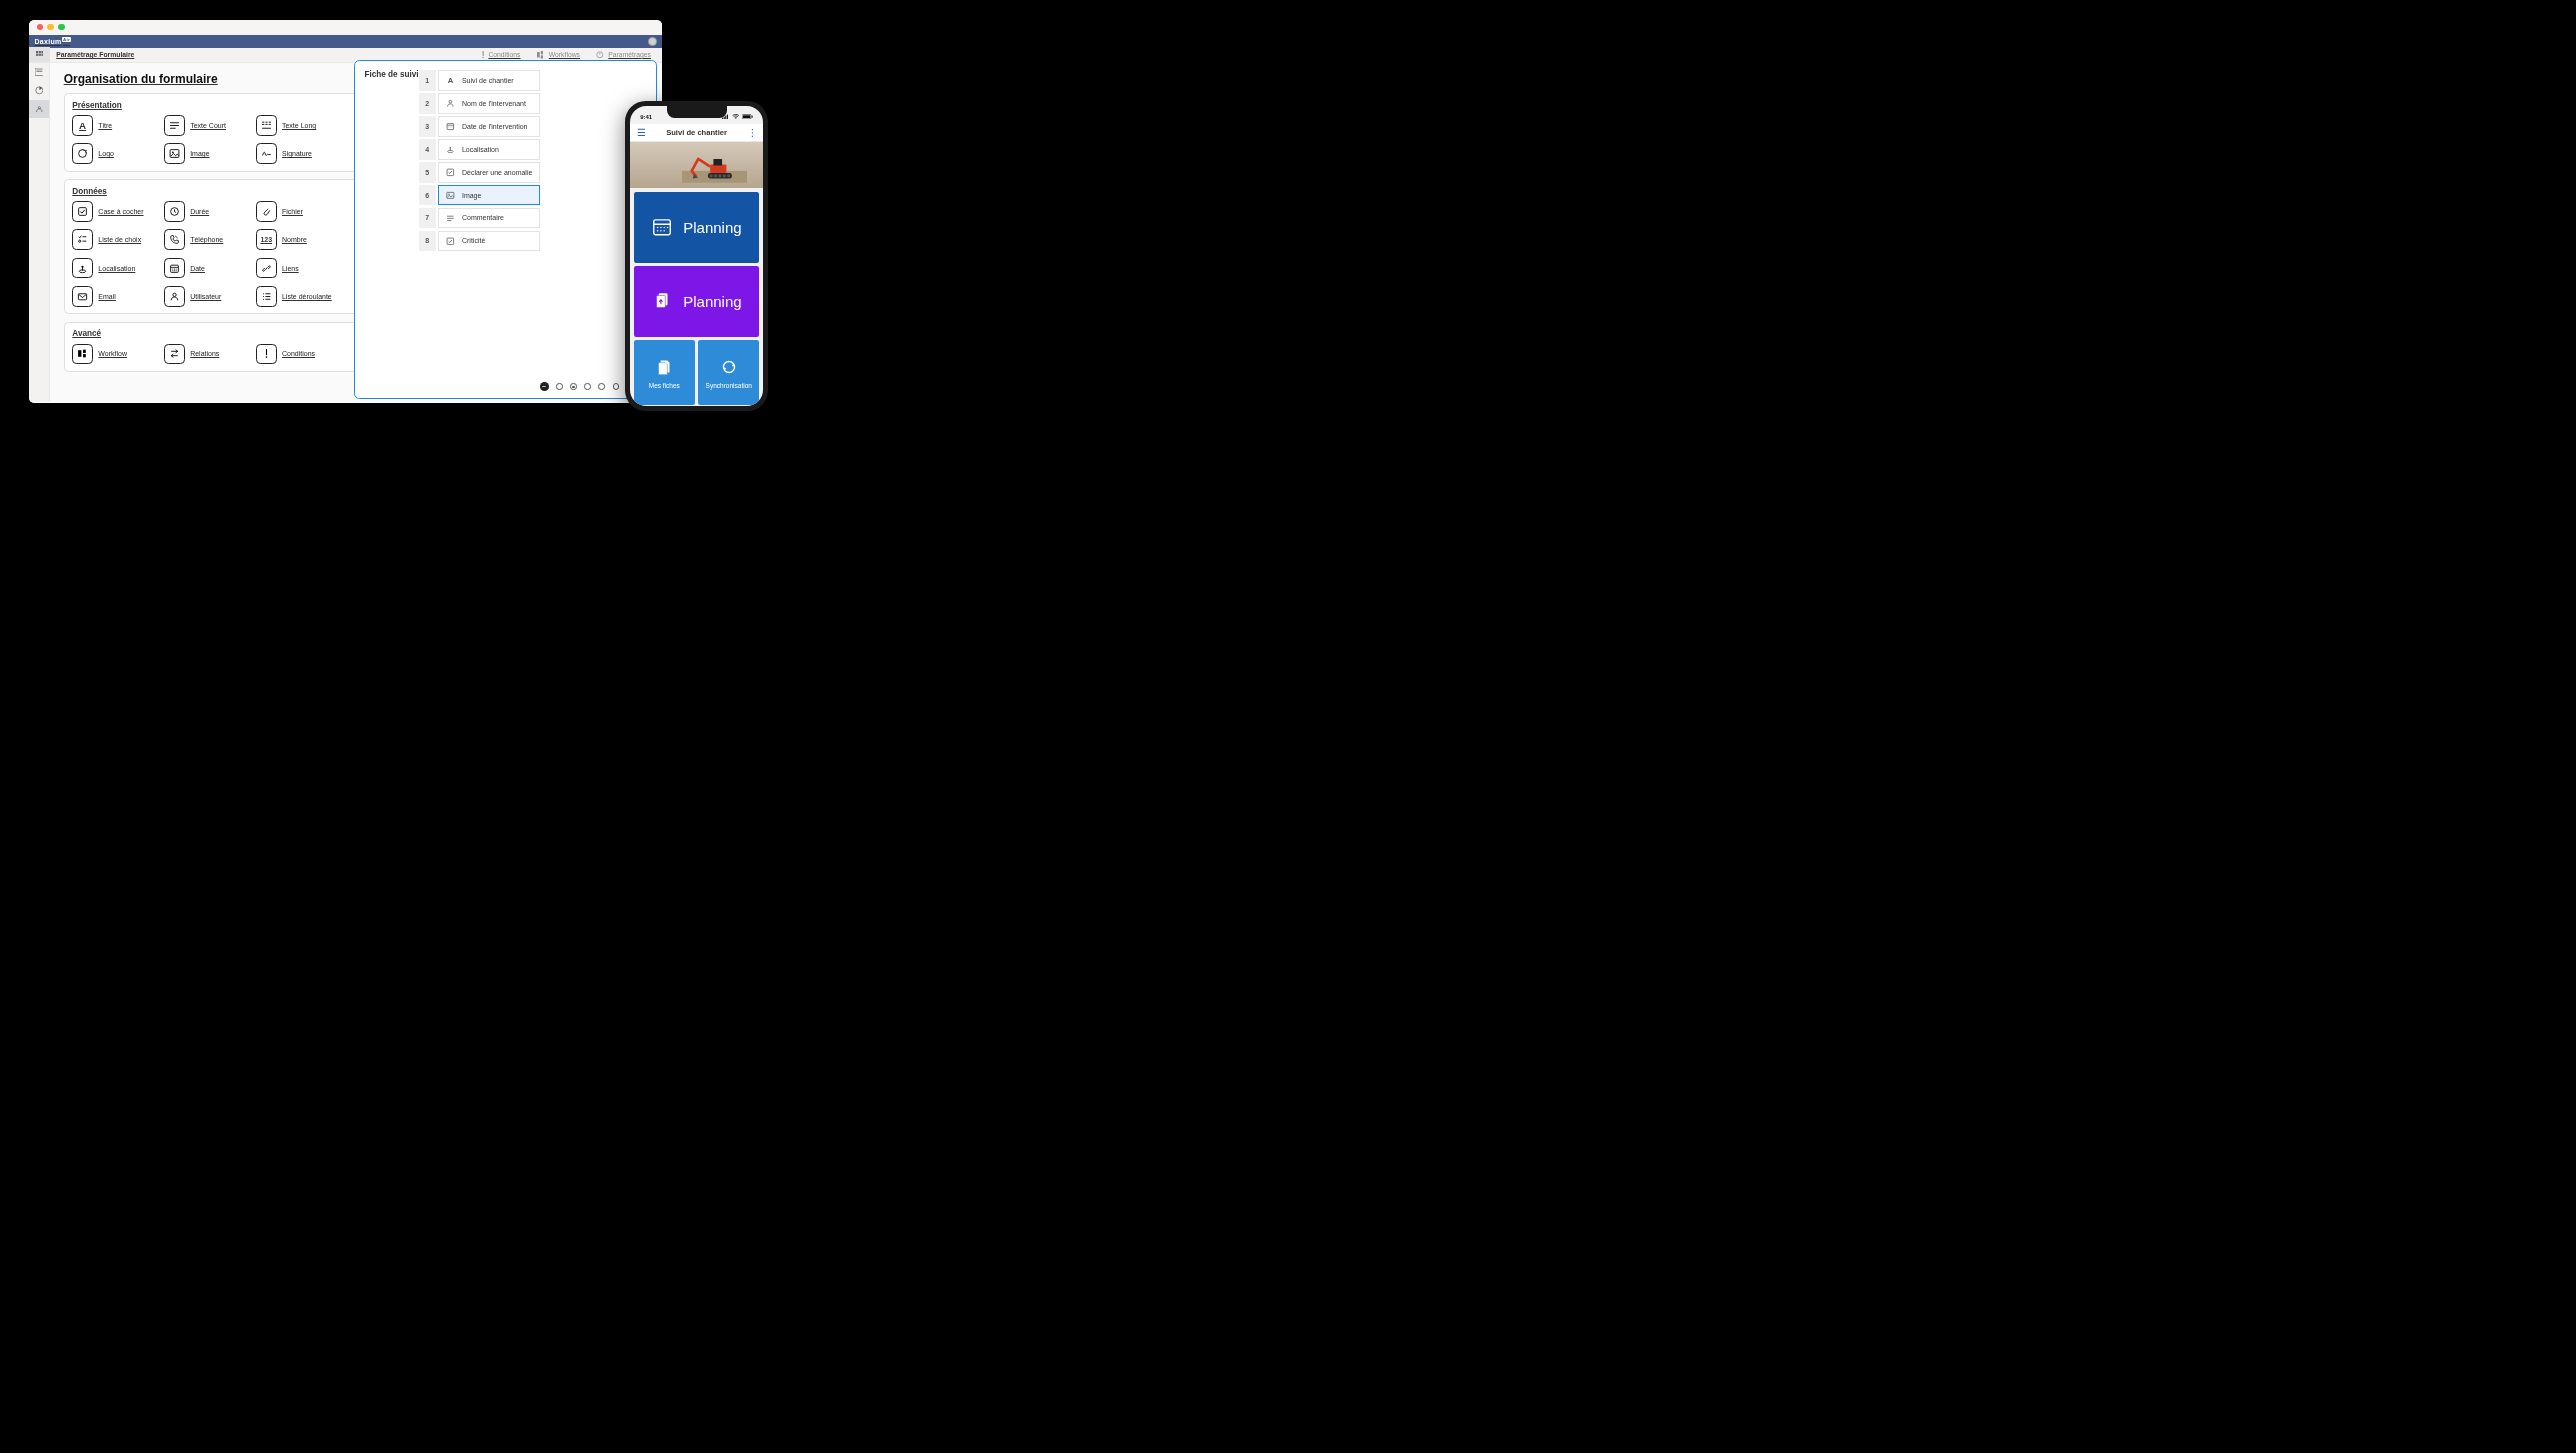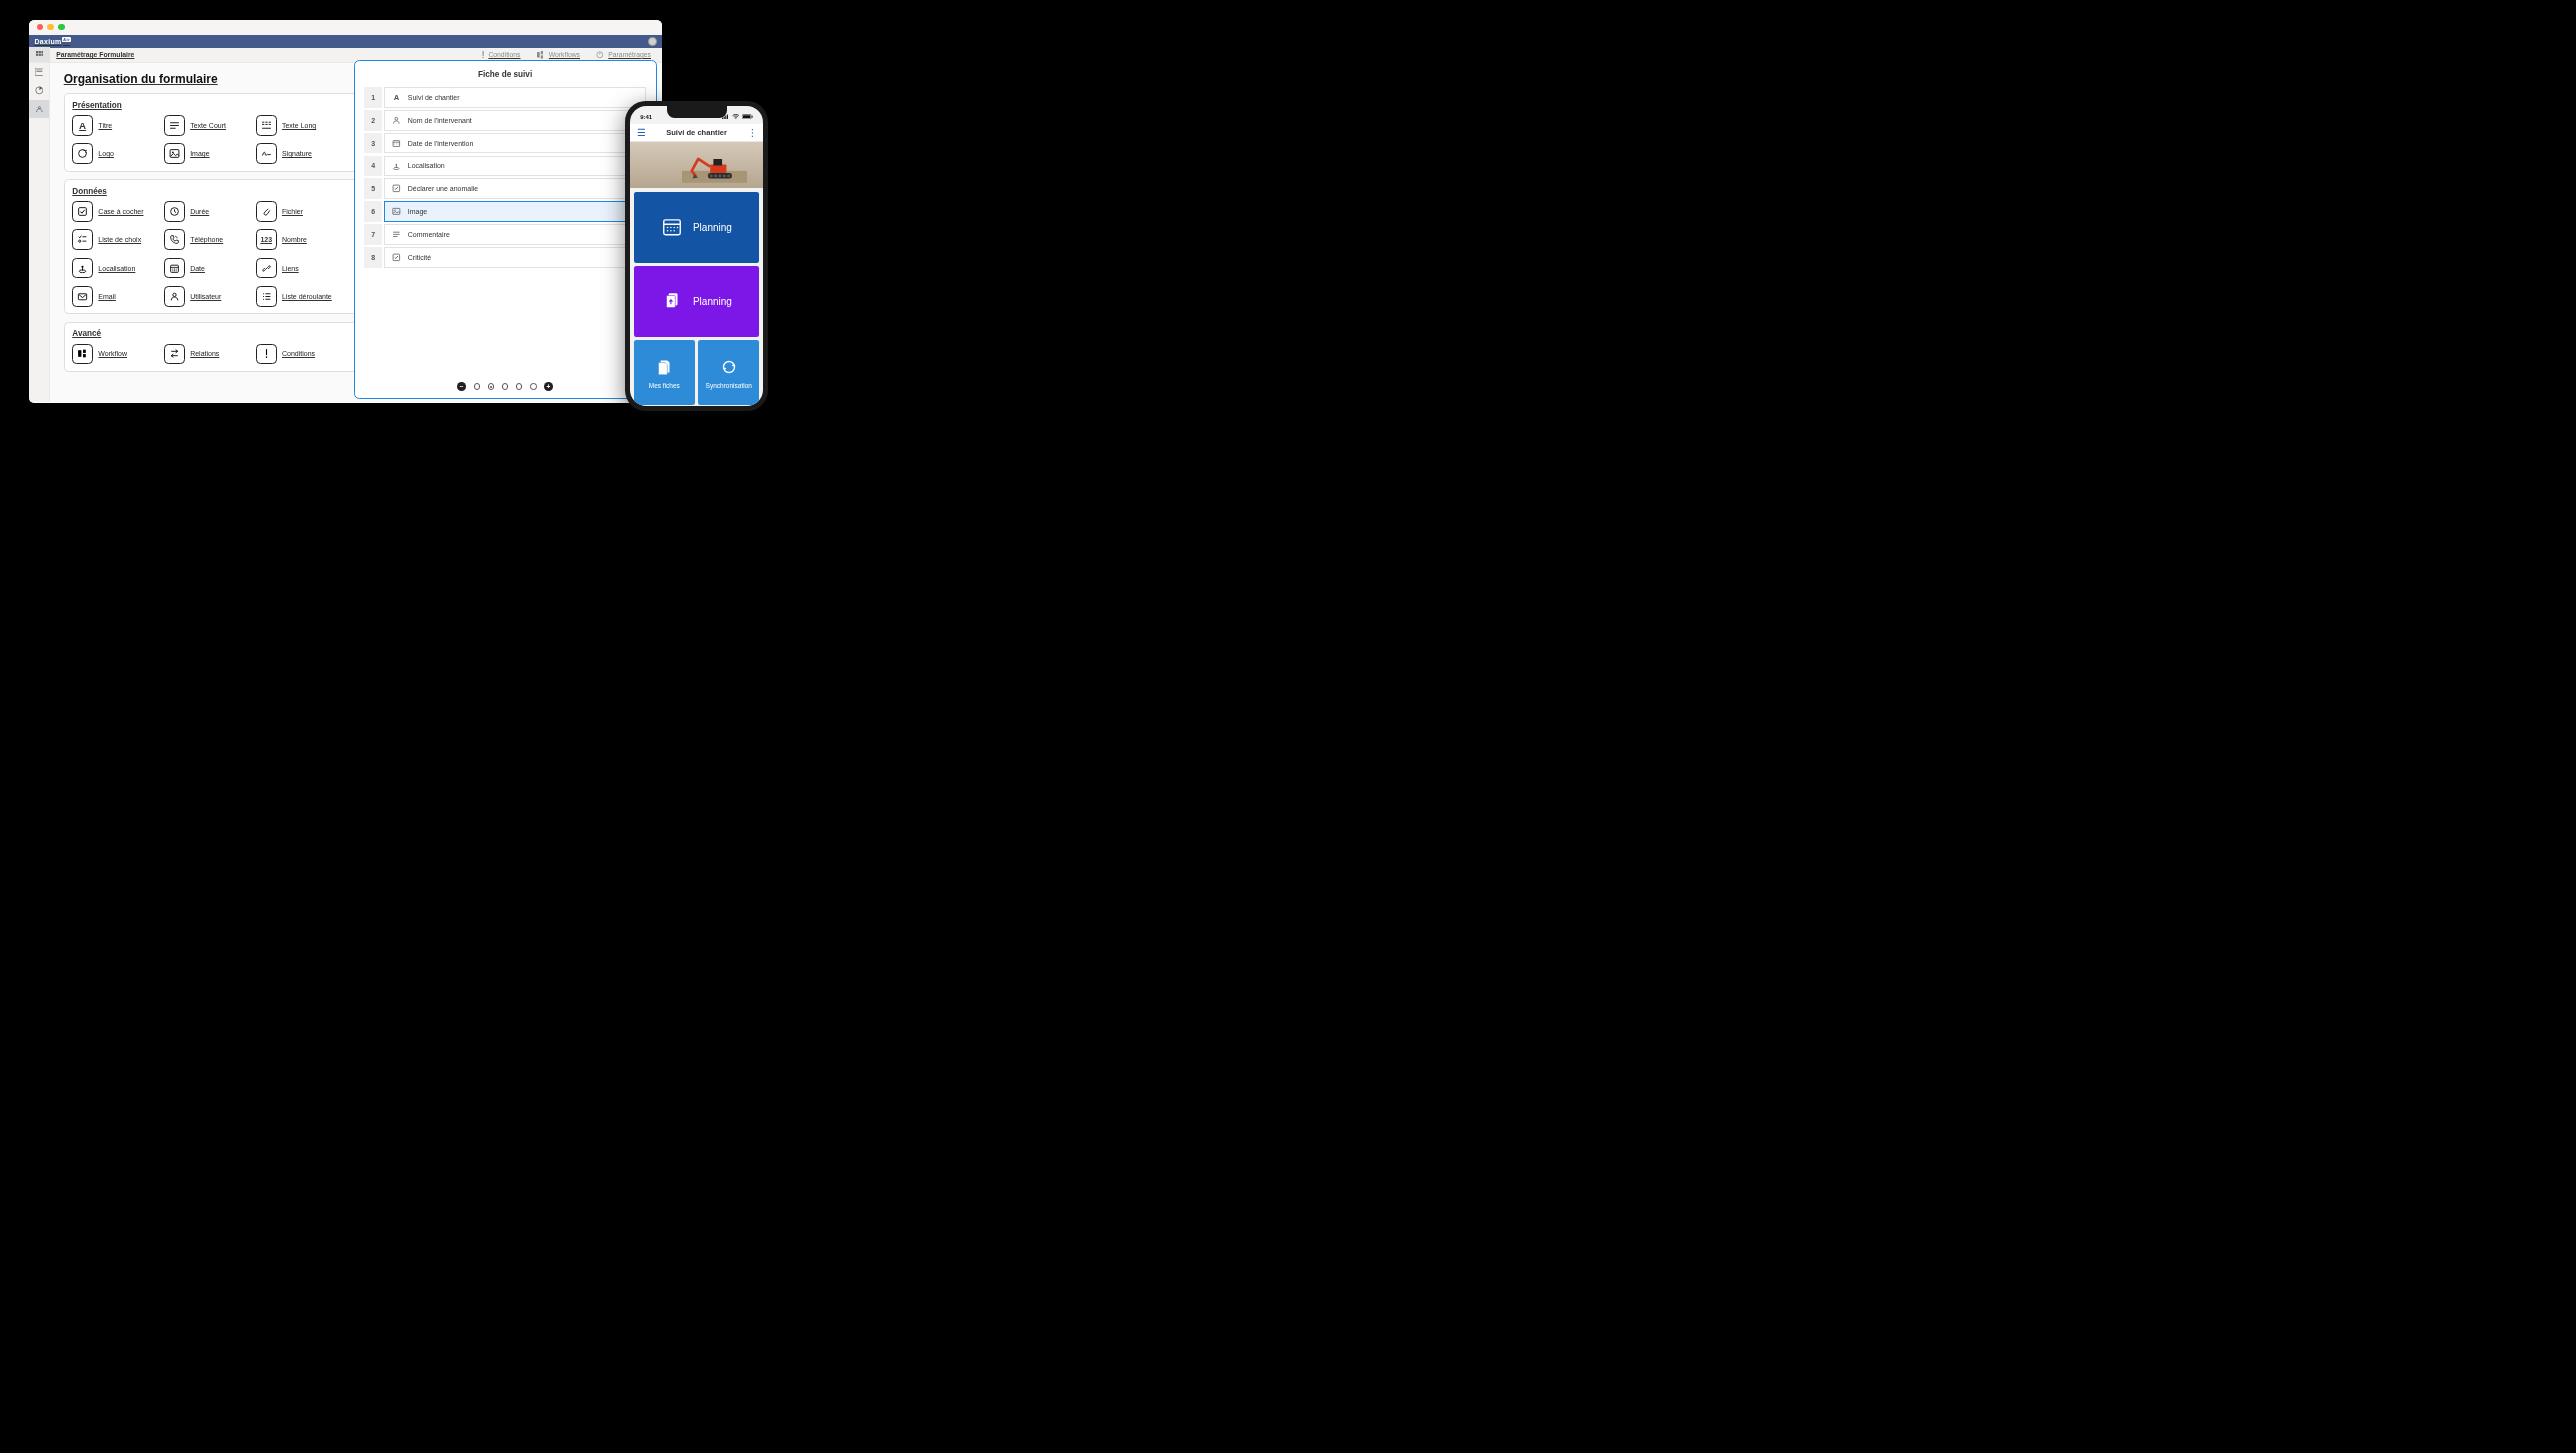--- a/index.html
+++ b/index.html
@@ -121,21 +121,20 @@
   position:absolute;
   right: 5.4px;
   top: 40px;
   bottom: 3.3px;
   width: 303px;
   border:1.1px solid #1e88e5;
   border-radius:5.4px;
   background:#fff;
   padding: 9.8px 9.8px 7.6px;
   display:flex;
-  flex-direction:column;
 }
 .preview-title { text-align:center; font-weight:700; font-size:8.2px; margin-bottom:7.6px; }
 .field-row {
   display:flex;
   align-items:center;
   height:20.7px;
   margin-bottom:2.2px;
 }
 .row-num {
   width:17.4px; height:100%; background:#f0f0f0; display:flex; align-items:center; justify-content:center;
@@ -198,21 +197,21 @@
 .hero .excavator {
   position:absolute; right:15.2px; top:6.5px; width:65px; height:34px;
 }
 .tiles { padding:3.3px; display:flex; flex-direction:column; gap:3.3px; }
 .tile { border-radius:2.2px; color:#fff; display:flex; align-items:center; justify-content:center; flex-direction:column; gap:4.4px; }
 .tile-row { display:flex; gap:3.3px; }
 .tile-planning { background:#1354a5; height:71px; flex-direction:row; gap:9.8px; }
 .tile-rapports { background:#7d17e8; height:71px; flex-direction:row; gap:9.8px; }
 .tile-fiches { background:#2e8bd8; flex:1; height:65px; }
 .tile-sync { background:#2e8bd8; flex:1; height:65px; }
-.tile-label { font-size:10px; font-weight:500; }
+.tile-label { font-size:15px; font-weight:500; }
 .tile-label-sm { font-size:6.5px; font-weight:500; }
 .tile-icon { width:22px; height:22px; display:flex; align-items:center; justify-content:center; }
 .tile-icon svg, .mini-icon svg, .tool-link svg, .side-item svg { display:block; }
 </style>
 </head>
 <body>
 
 <div class="desktop-window">
   <div class="win-traffic">
     <div class="dot dot-red"></div>

